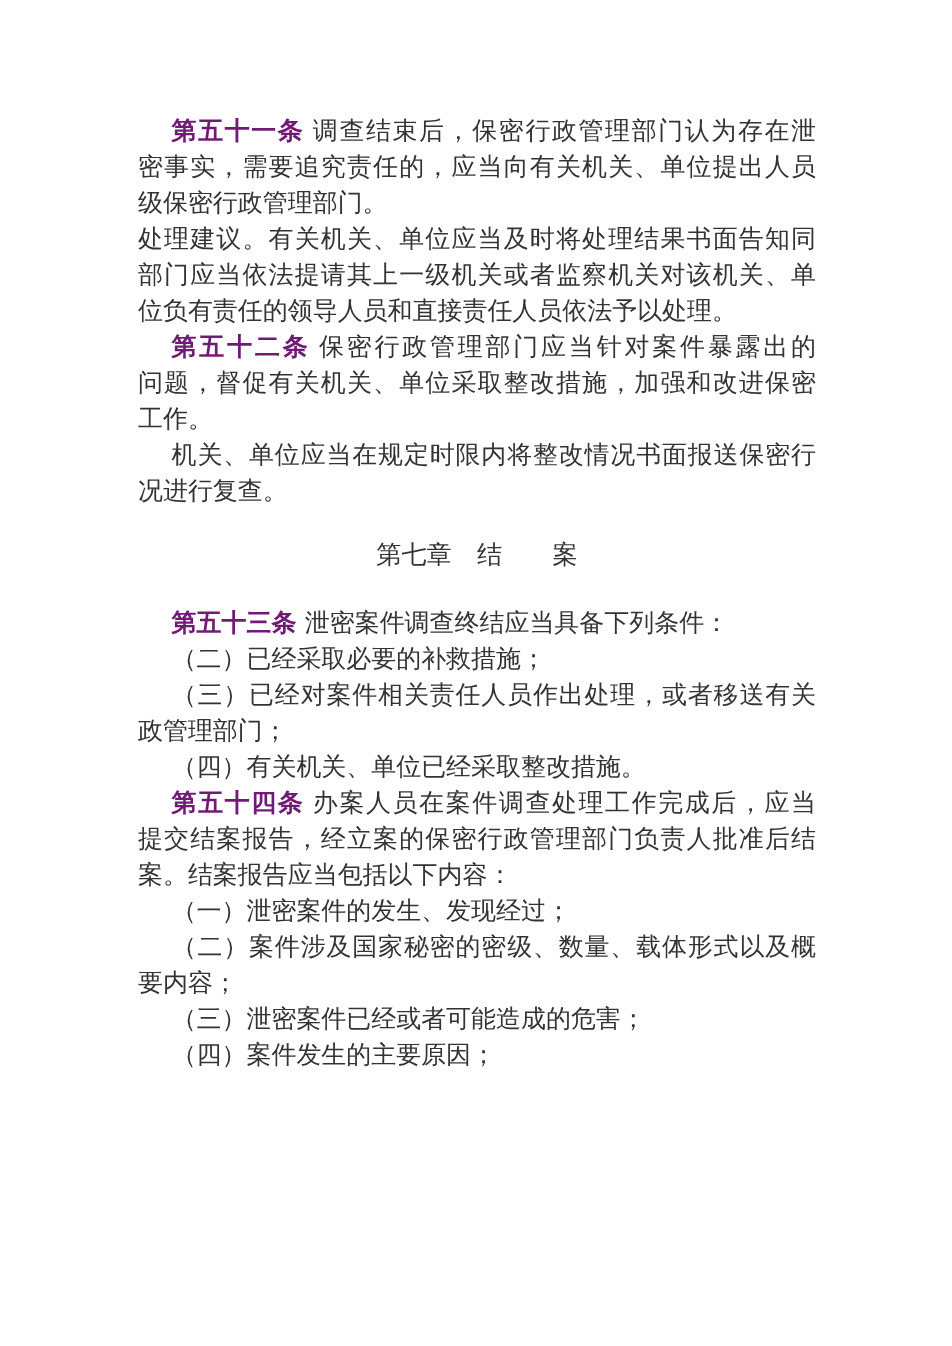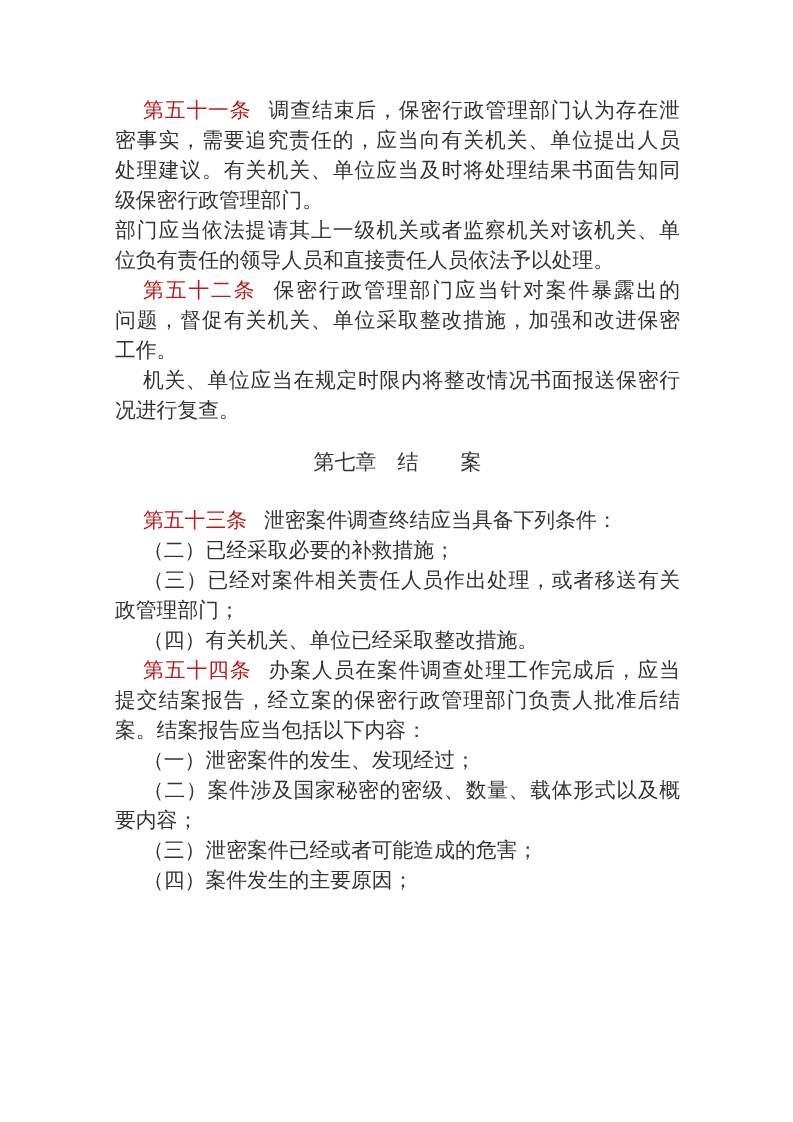--- a/index.html
+++ b/index.html
@@ -33,43 +33,43 @@
   .line.fill {
     white-space: normal;
     text-align: justify;
     text-align-last: justify;
     text-justify: inter-character;
   }
   .line.indent {
     text-indent: 28px;
   }
   .art-num {
-    font-weight: normal;
-    color: #b91c1c;
-    margin-right: 17px;
+    font-weight: bold;
+    color: #701a75;
+    margin-right: 7px;
   }
   .heading {
     font-size: 21px;
     line-height: 30px;
     height: 30px;
     text-align: center;
     margin-top: 22px;
     margin-bottom: 28px;
     color: #333333;
   }
 </style>
 </head>
 <body>
 
 <div class="page">
   <main class="doc">
       <div class="line indent fill"><b class="art-num">第五十一条</b><span>调查结束后，保密行政管理部门认为存在泄</span></div>
       <div class="line fill"><span>密事实，需要追究责任的，应当向有关机关、单位提出人员</span></div>
+      <div class="line"><span>级保密行政管理部门。</span></div>
       <div class="line fill"><span>处理建议。有关机关、单位应当及时将处理结果书面告知同</span></div>
-      <div class="line"><span>级保密行政管理部门。</span></div>
       <div class="line fill"><span>部门应当依法提请其上一级机关或者监察机关对该机关、单</span></div>
       <div class="line"><span>位负有责任的领导人员和直接责任人员依法予以处理。</span></div>
       <div class="line indent fill"><b class="art-num">第五十二条</b><span>保密行政管理部门应当针对案件暴露出的</span></div>
       <div class="line fill"><span>问题，督促有关机关、单位采取整改措施，加强和改进保密</span></div>
       <div class="line"><span>工作。</span></div>
       <div class="line indent fill"><span>机关、单位应当在规定时限内将整改情况书面报送保密行</span></div>
       <div class="line"><span>况进行复查。</span></div>
       <div class="heading">第七章　结　　案</div>
       <div class="line indent"><b class="art-num">第五十三条</b><span>泄密案件调查终结应当具备下列条件：</span></div>
       <div class="line indent"><span>（二）已经采取必要的补救措施；</span></div>

